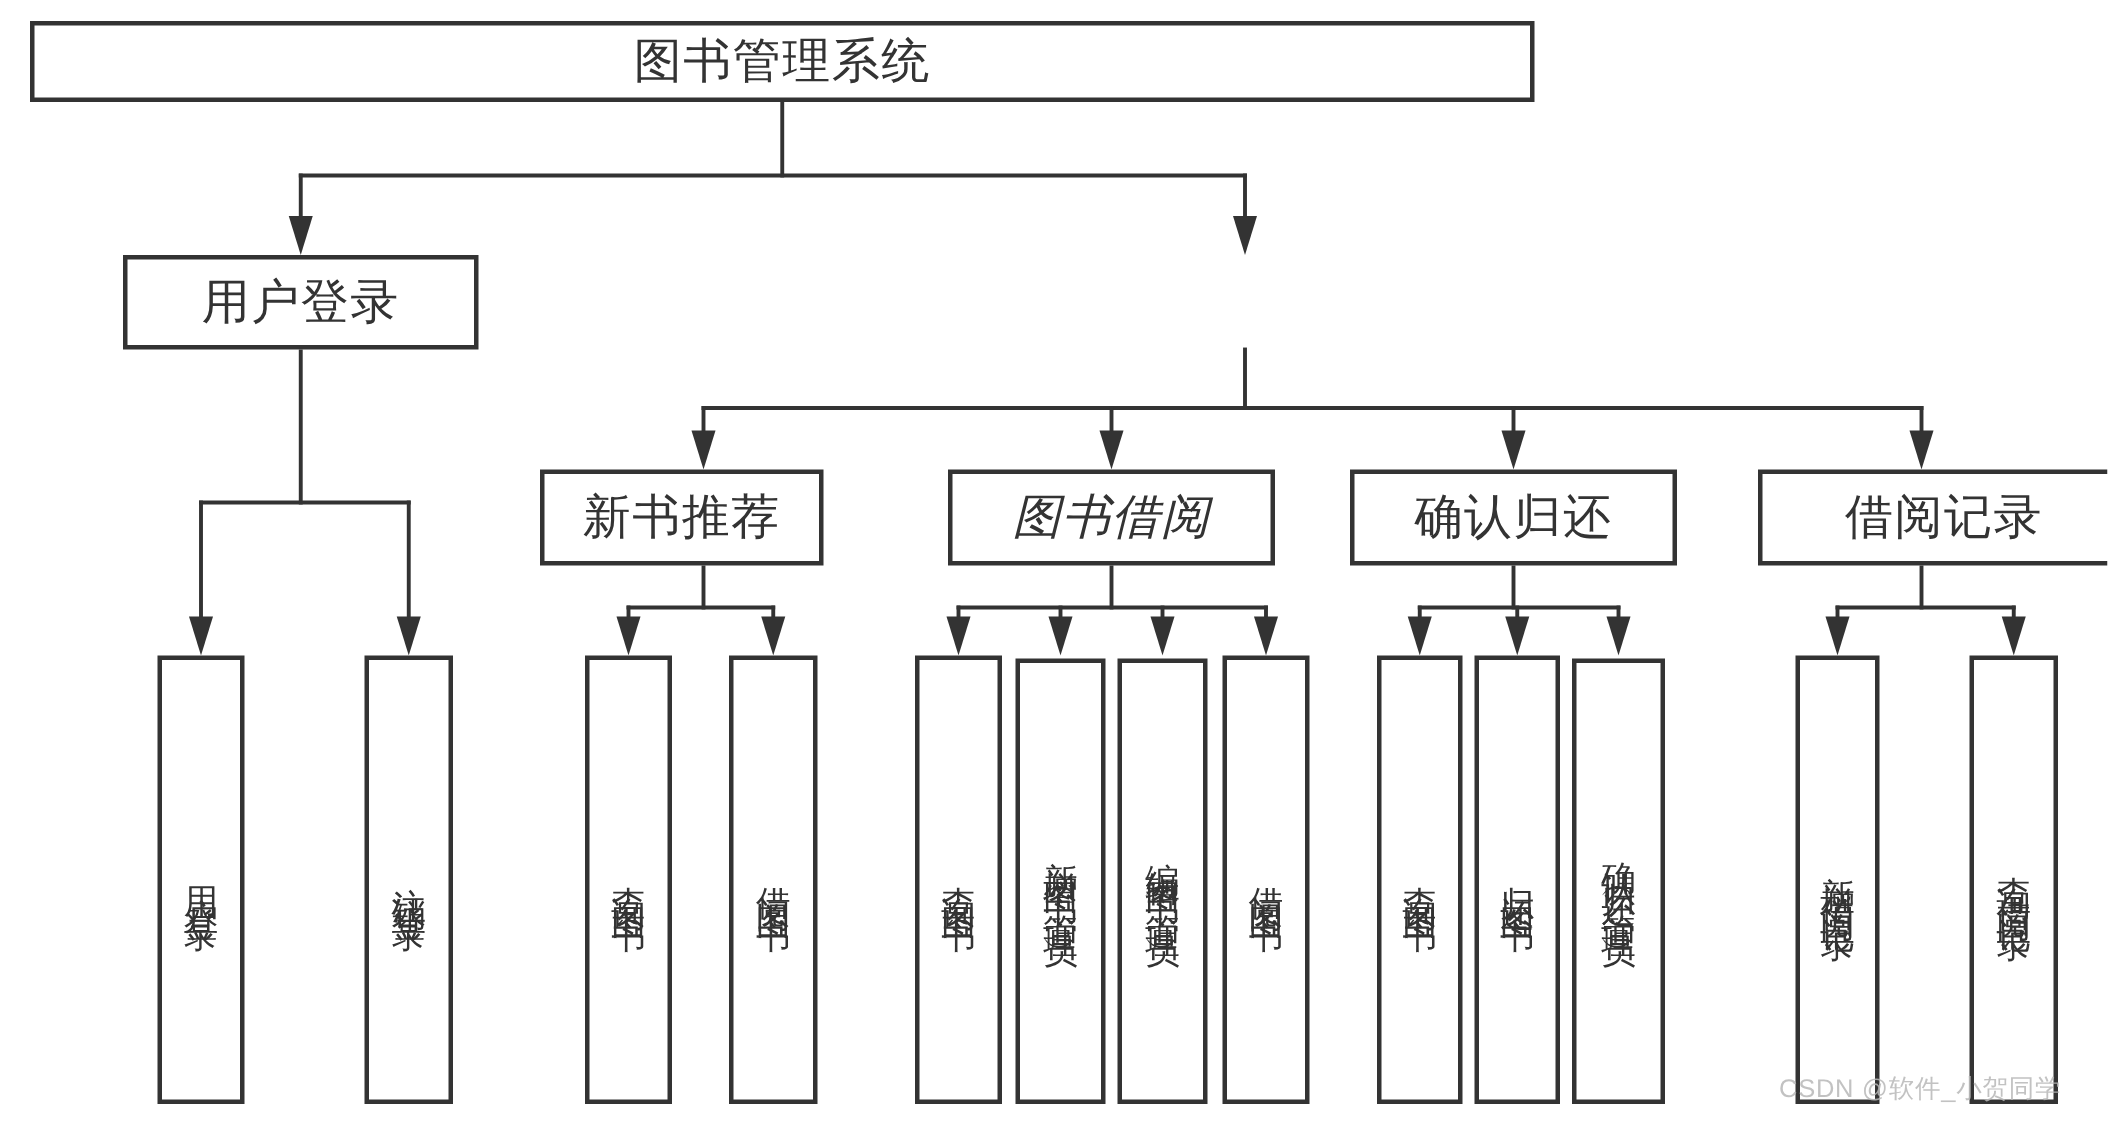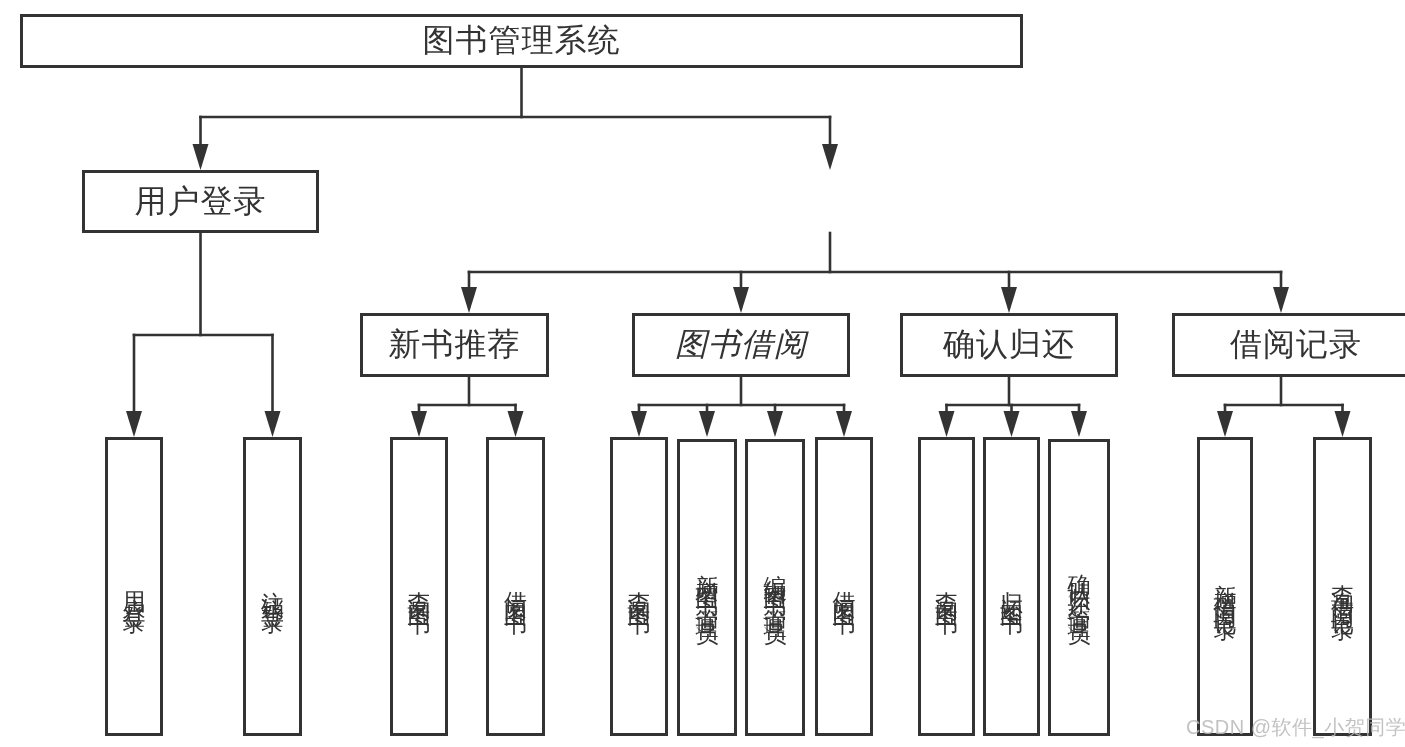--- a/index.html
+++ b/index.html
@@ -41,21 +41,21 @@
     font-size: 23px;
     letter-spacing: 7px;
     white-space: normal;
     line-height: 1;
   }
   .watermark {
     position: absolute;
     left: 1186px;
     top: 714px;
     z-index: 5;
-    font-size: 20px;
+    font-size: 17px;
     color: #b8b8b8;
     opacity: 0.85;
     letter-spacing: 0.5px;
     white-space: nowrap;
   }
 </style>
 </head>
 <body>
 
 <div class="canvas">

